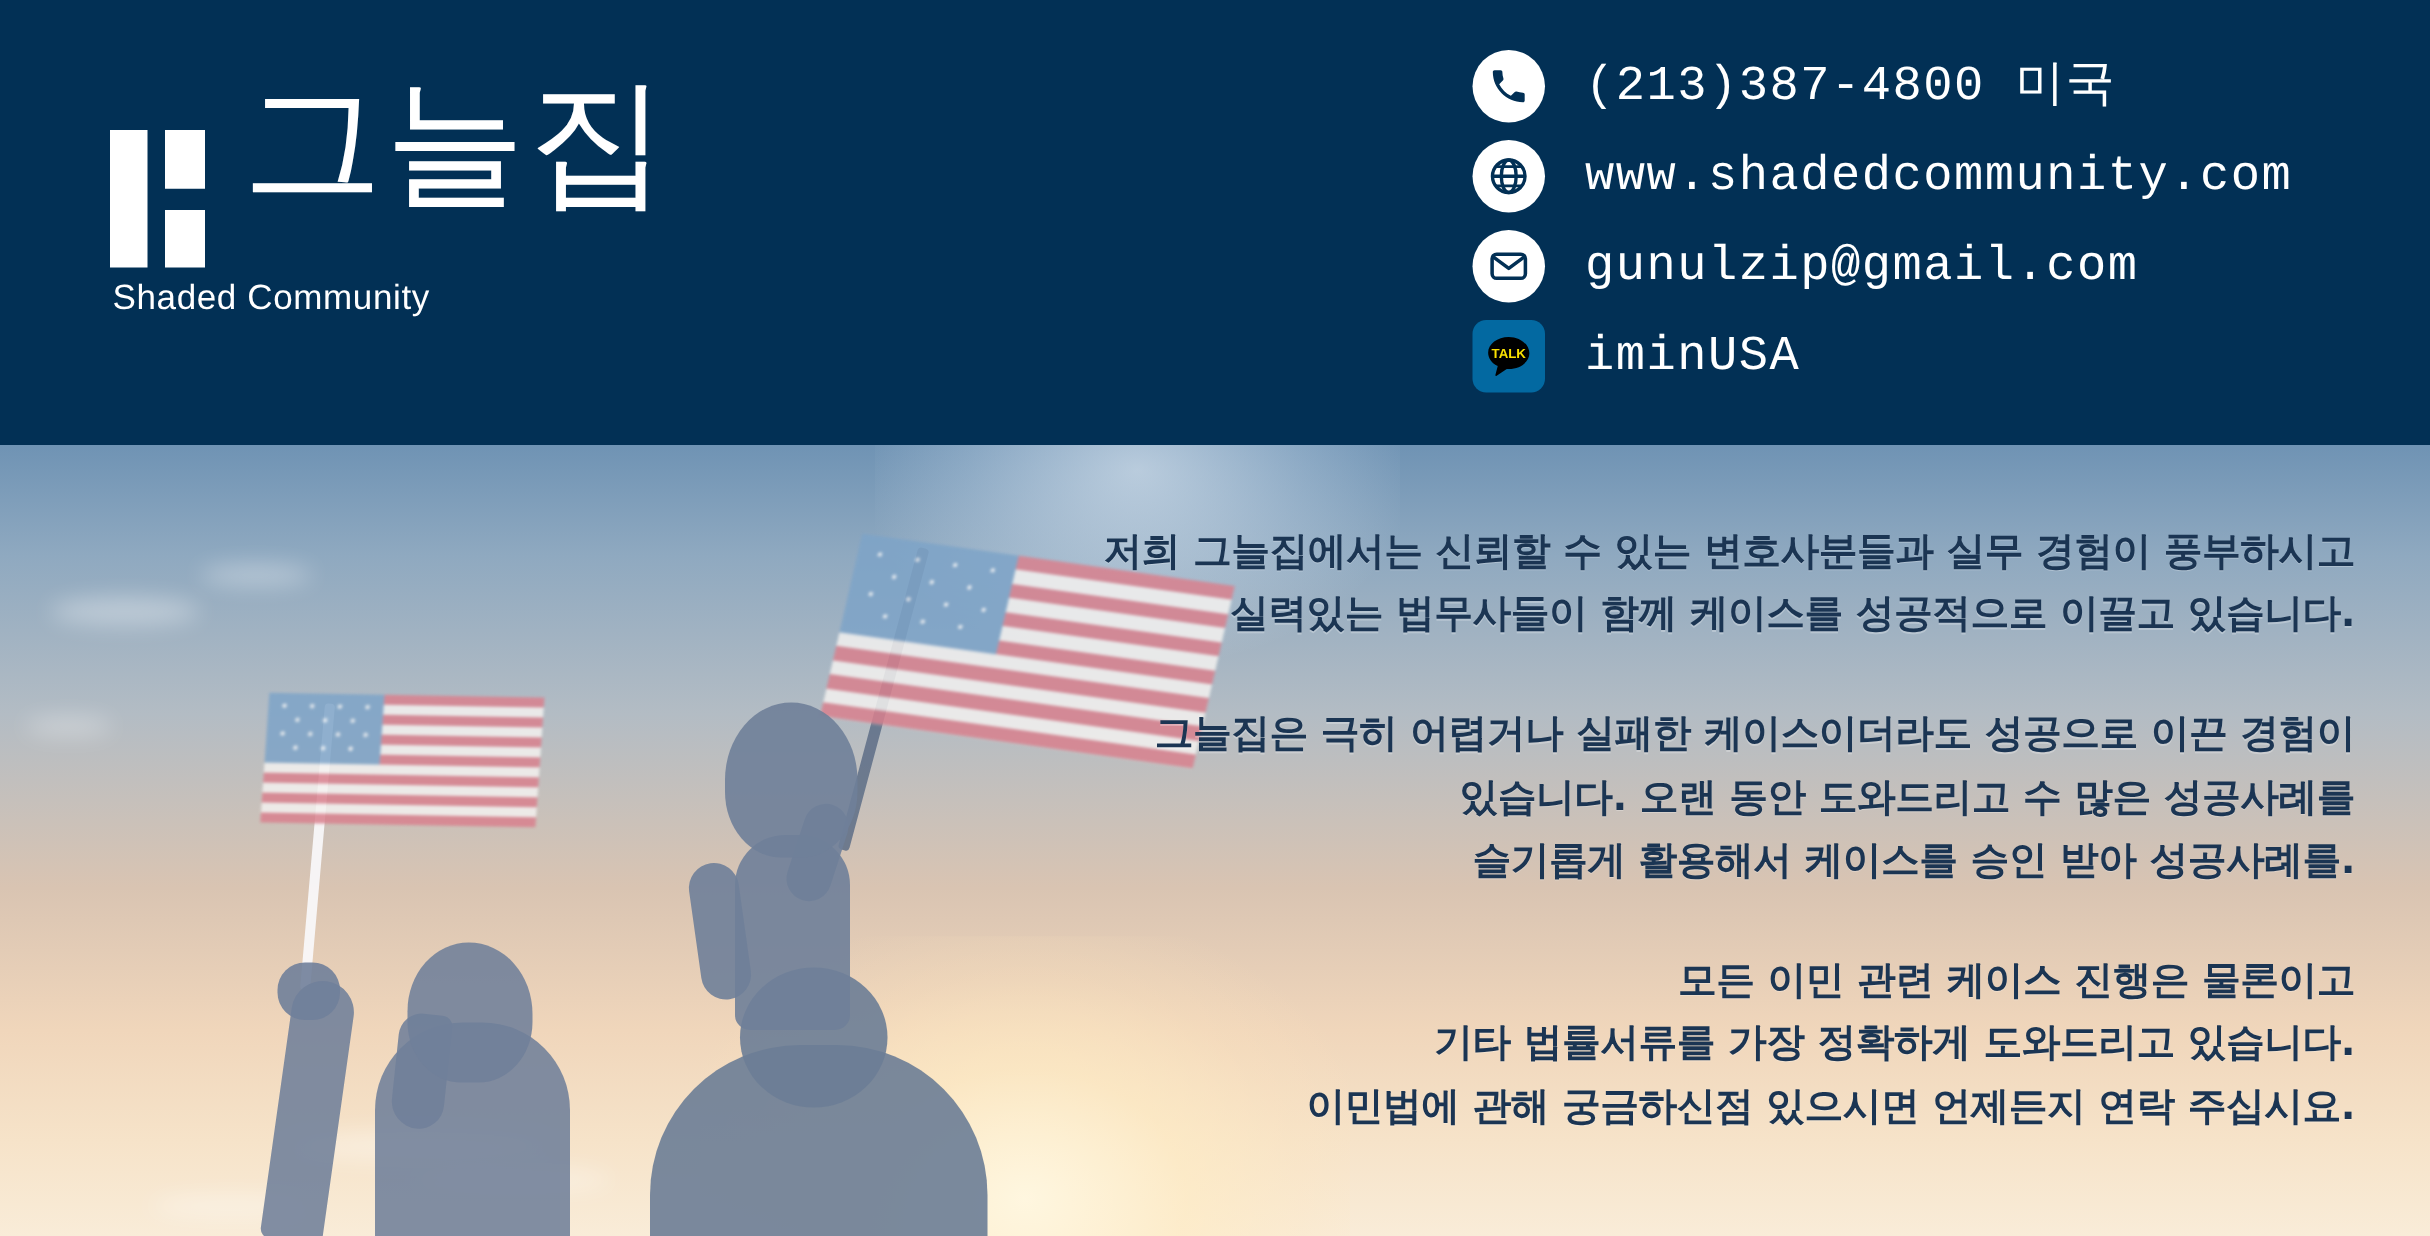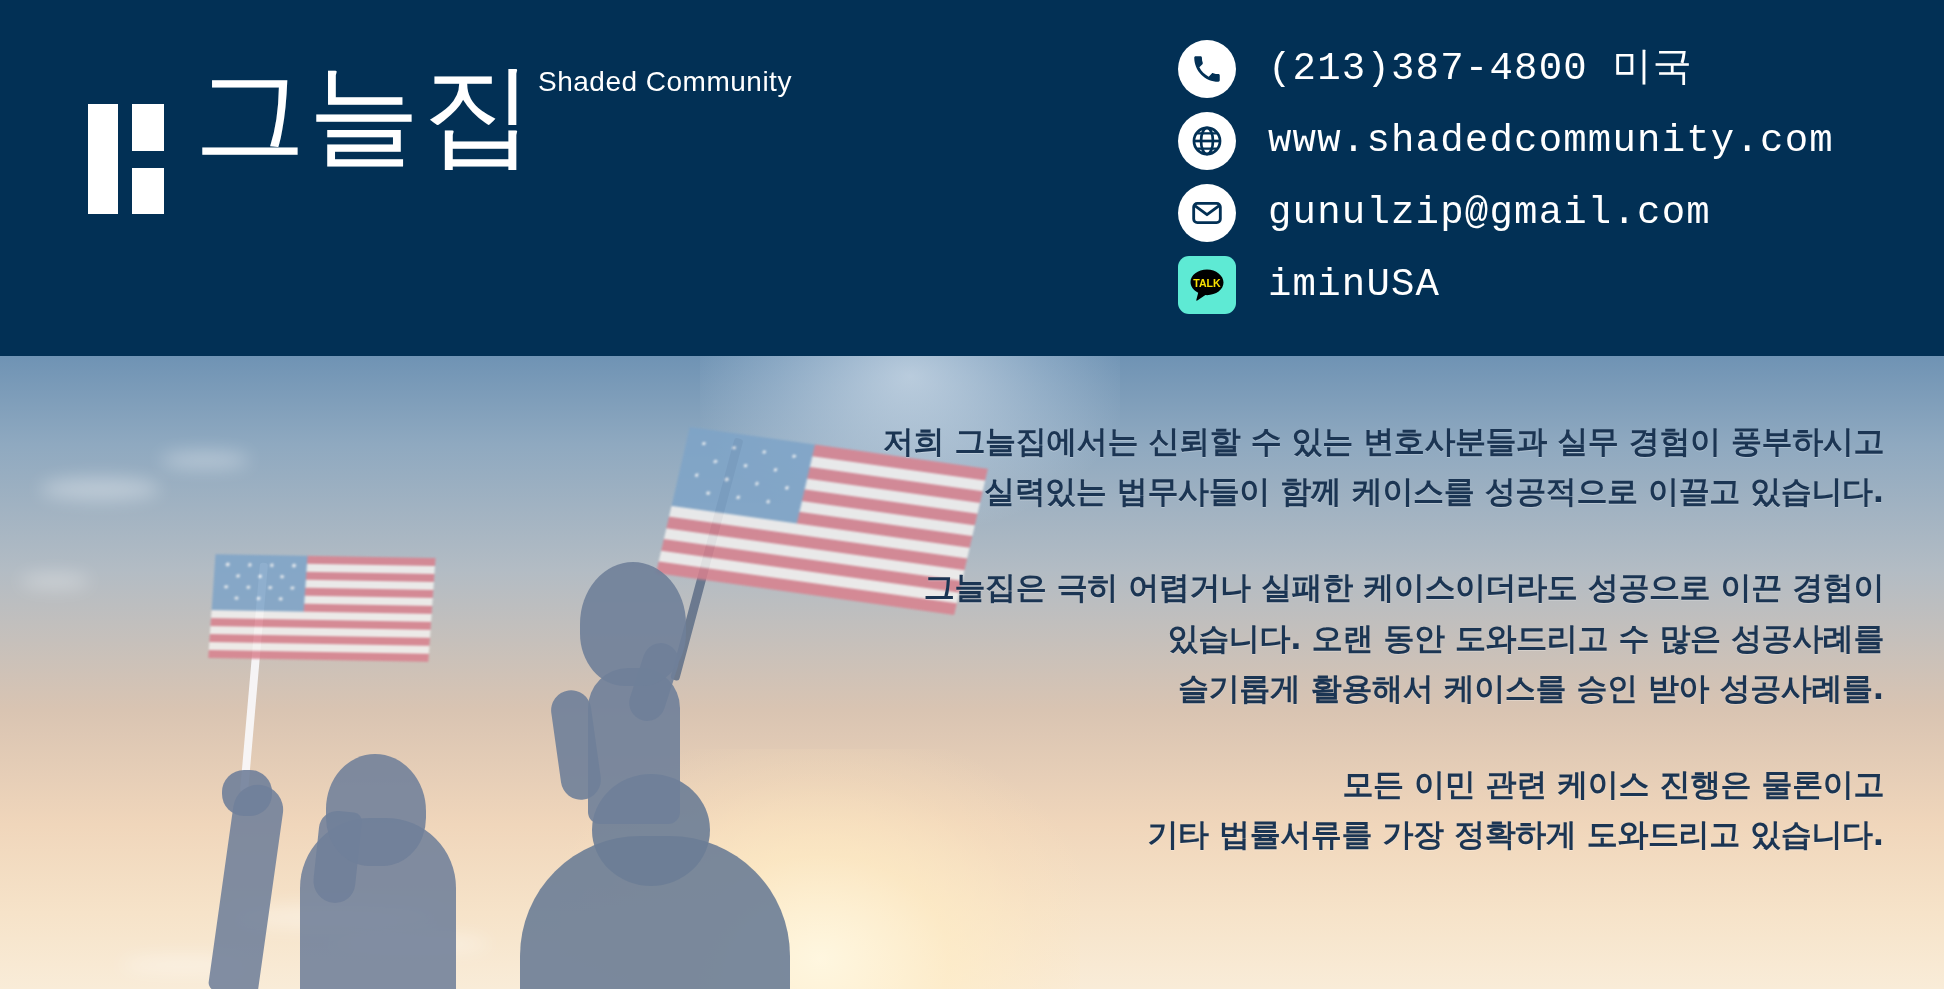--- a/index.html
+++ b/index.html
@@ -29,20 +29,21 @@
     background: #023055;
     z-index: 5;
   }
 
   
   .logo-block {
     position: absolute;
     left: 88px;
     top: 58px;
     display: flex;
+    flex-direction: column;
     align-items: flex-start;
   }
   .logo-row {
     display: flex;
     align-items: flex-start;
   }
 
   .logo-mark {
     position: relative;
     width: 76px;
@@ -120,21 +121,21 @@
     background: #ffffff;
     display: flex;
     align-items: center;
     justify-content: center;
   }
   .circ-icon svg { display: block; }
 
   .kakao-icon {
     width: 58px; height: 58px;
     border-radius: 11px;
-    background: #5eead4;
+    background: #0369a1;
     display: flex;
     align-items: center;
     justify-content: center;
   }
 
   .contact-text {
     color: #ffffff;
     font-family: Liberation Mono, monospace;
     font-size: 39px;
     font-weight: 300;
@@ -531,16 +532,17 @@
 
     <p class="para para-2">
       <span class="line">그늘집은 극히 어렵거나 실패한 케이스이더라도 성공으로 이끈 경험이</span>
       <span class="line">있습니다. 오랜 동안 도와드리고 수 많은 성공사례를</span>
       <span class="line">슬기롭게 활용해서 케이스를 승인 받아 성공사례를.</span>
     </p>
 
     <p class="para para-3">
       <span class="line">모든 이민 관련 케이스 진행은 물론이고</span>
       <span class="line">기타 법률서류를 가장 정확하게 도와드리고 있습니다.</span>
+      <span class="line">이민법에 관해 궁금하신점 있으시면 언제든지 연락 주십시요.</span>
     </p>
   </div>
 
 </div>
 
 </body></html>

